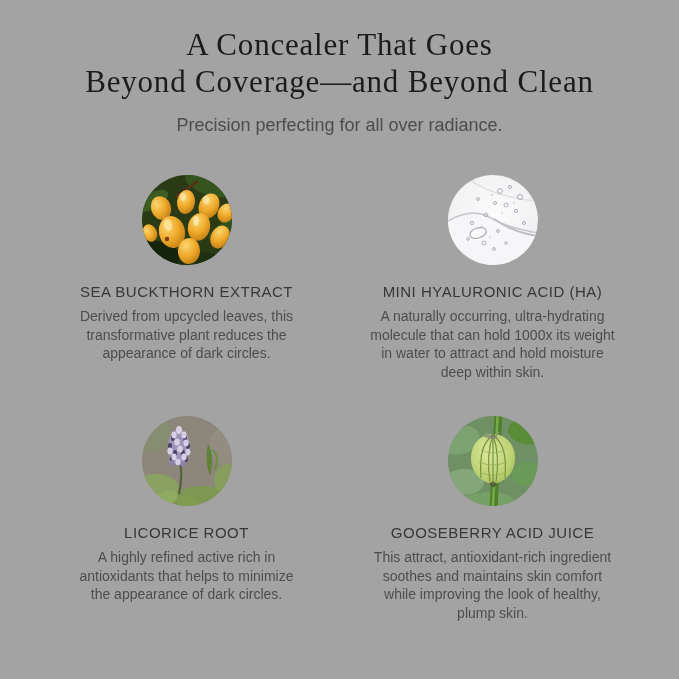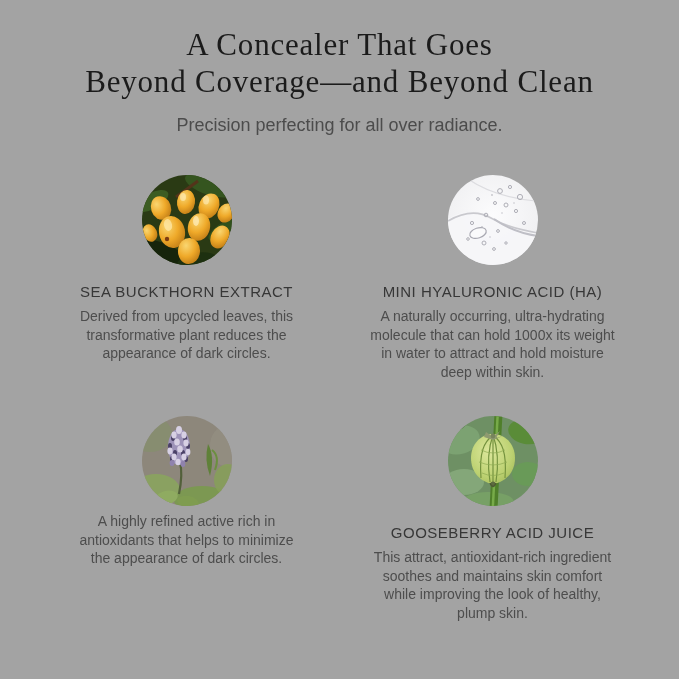--- a/index.html
+++ b/index.html
@@ -204,20 +204,21 @@
             <ellipse cx="36" cy="46" rx="2.6" ry="3.2"></ellipse>
           </g>
           <g fill="#8f82ad">
             <ellipse cx="30" cy="47" rx="2.4" ry="3"></ellipse>
               <ellipse cx="41" cy="48" rx="2.4" ry="3"></ellipse>
           </g>
           <ellipse cx="24" cy="82" rx="12" ry="7" fill="#8fab61" transform="rotate(-15 24 82)"></ellipse>
           <ellipse cx="46" cy="86" rx="11" ry="6" fill="#7f9c50" transform="rotate(10 46 86)"></ellipse>
         </svg>
       </div>
+      <h3 class="ing-name">LICORICE ROOT</h3>
       <p class="ing-desc">A highly refined active rich in
 antioxidants that helps to minimize
 the appearance of dark circles.</p>
     </article>
 
     <article class="card">
       <div class="photo">
         <svg viewBox="0 0 90 90" xmlns="http://www.w3.org/2000/svg">
           <defs>
             <radialGradient id="husk" cx="0.42" cy="0.35" r="0.85">

